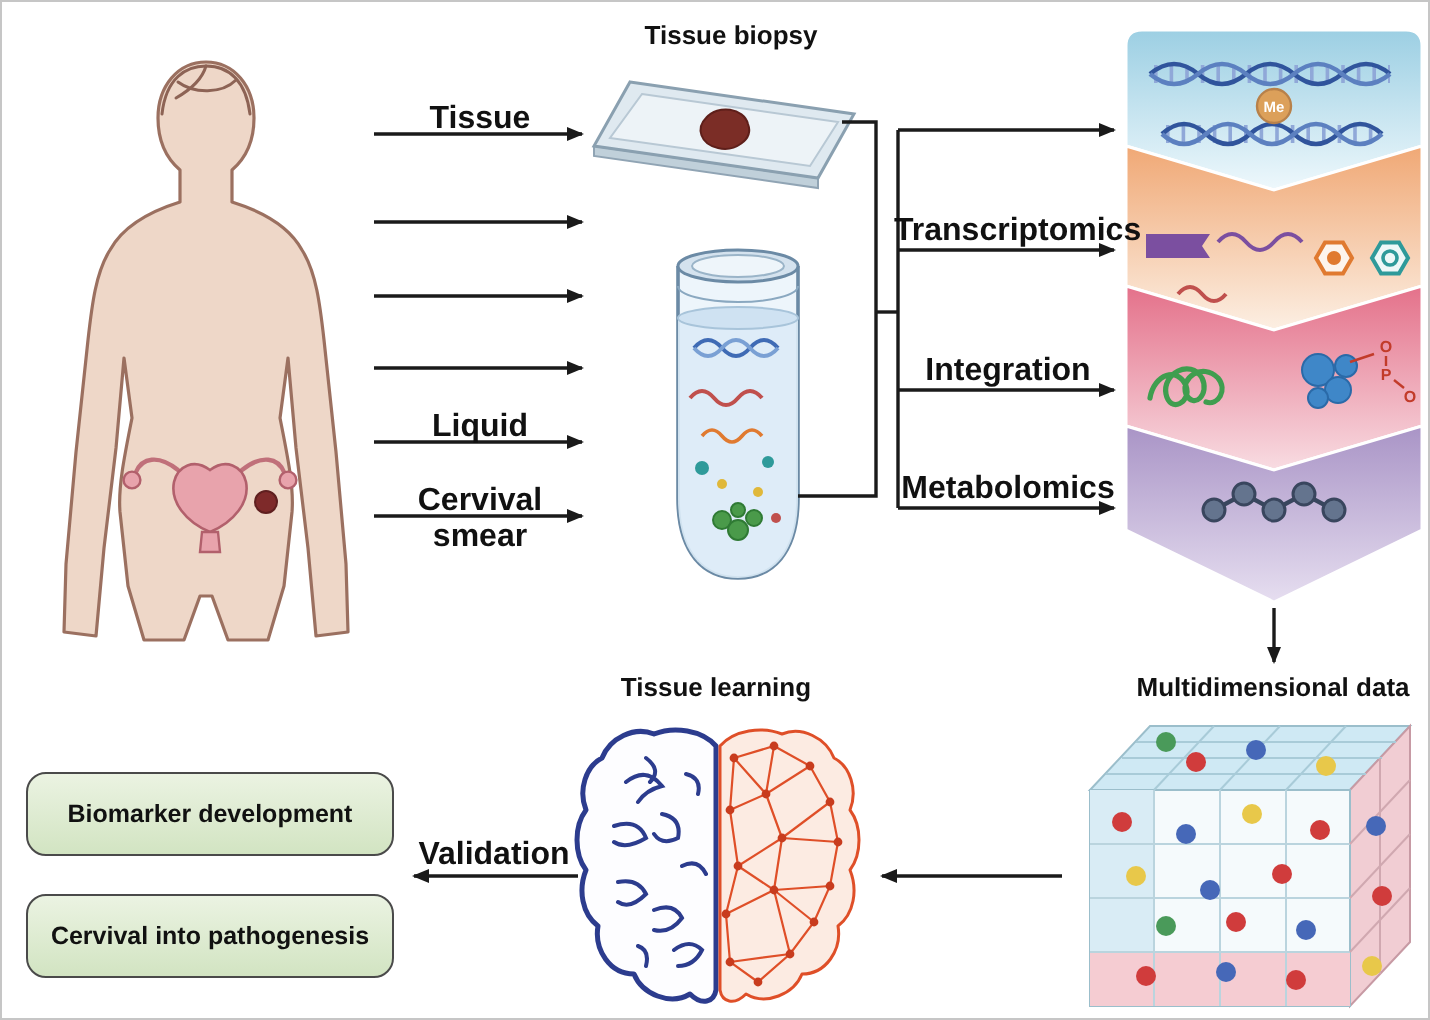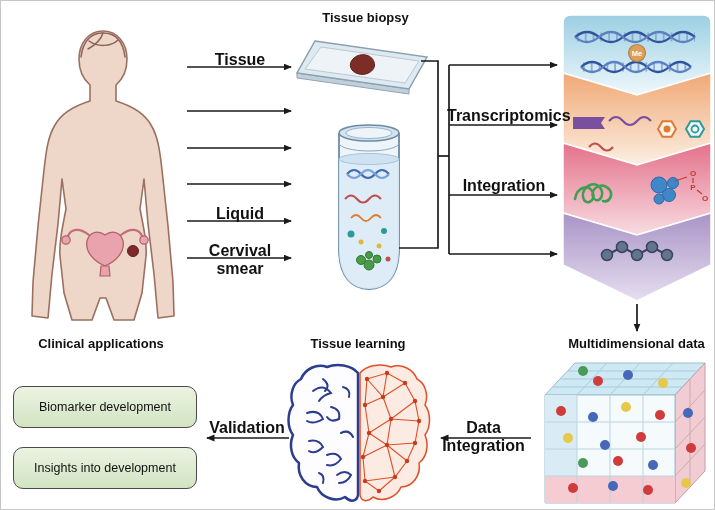--- a/index.html
+++ b/index.html
@@ -3,21 +3,21 @@
 <meta charset="utf-8">
 <style>
   *{box-sizing:border-box;margin:0;padding:0}
   body{font-family:"Liberation Sans",sans-serif;background:#fff}
   .canvas{position:relative;width:715px;height:510px;background:#fff;border:1px solid #c6c6c6;overflow:hidden}
   .abs{position:absolute}
   .lbl{position:absolute;font-weight:bold;font-size:16px;color:#111;text-align:center;line-height:1.15;z-index:10}
   .title{font-size:13px}
   .overlay{position:absolute;left:0;top:0;z-index:5;pointer-events:none}
   .green-box{position:absolute;display:flex;align-items:center;justify-content:center;text-align:center;
-    font-weight:normal;font-size:12.5px;color:#111;border:1.5px solid #4a4a4a;border-radius:10px;
+    font-weight:bold;font-size:12.5px;color:#111;border:1.5px solid #4a4a4a;border-radius:10px;
     background:linear-gradient(180deg,#ebf3e2,#d2e4c2);z-index:10}
 </style>
 </head>
 <body>
 
 <div class="canvas">
 
   <svg class="overlay" width="715" height="510">
     <defs>
       <marker id="ah" markerWidth="10" markerHeight="8" refX="7.5" refY="3.5" orient="auto" markerUnits="userSpaceOnUse">
@@ -266,24 +266,23 @@
   </svg>
 
   <div class="lbl title" style="left:312px;top:10px;width:105px">Tissue biopsy</div>
 
   <div class="lbl" style="left:186px;top:50px;width:106px">Tissue</div>
   <div class="lbl" style="left:186px;top:204px;width:106px">Liquid</div>
   <div class="lbl" style="left:186px;top:241px;width:106px">Cervival smear</div>
 
   <div class="lbl" style="left:446px;top:106px;width:114px">Transcriptomics</div>
   <div class="lbl" style="left:446px;top:176px;width:114px">Integration</div>
+  <div class="lbl" style="left:446px;top:235px;width:114px">Metabolomics</div>
 
   <div class="lbl title" style="left:548px;top:336px;width:175px">Multidimensional data</div>
   <div class="lbl title" style="left:297px;top:336px;width:120px">Tissue learning</div>
-  <div class="lbl title" style="left:25px;top:336px;width:150px">Clinical applications</div>
-
-  <div class="lbl" style="left:425px;top:418px;width:115px">Data Integration</div>
+
   <div class="lbl" style="left:202px;top:418px;width:88px">Validation</div>
 
   <div class="green-box" style="left:12px;top:385px;width:184px;height:42px">Biomarker development</div>
-  <div class="green-box" style="left:12px;top:446px;width:184px;height:42px">Insights into development</div>
+  <div class="green-box" style="left:12px;top:446px;width:184px;height:42px">Cervival into pathogenesis</div>
 
 </div>
 
 </body></html>

